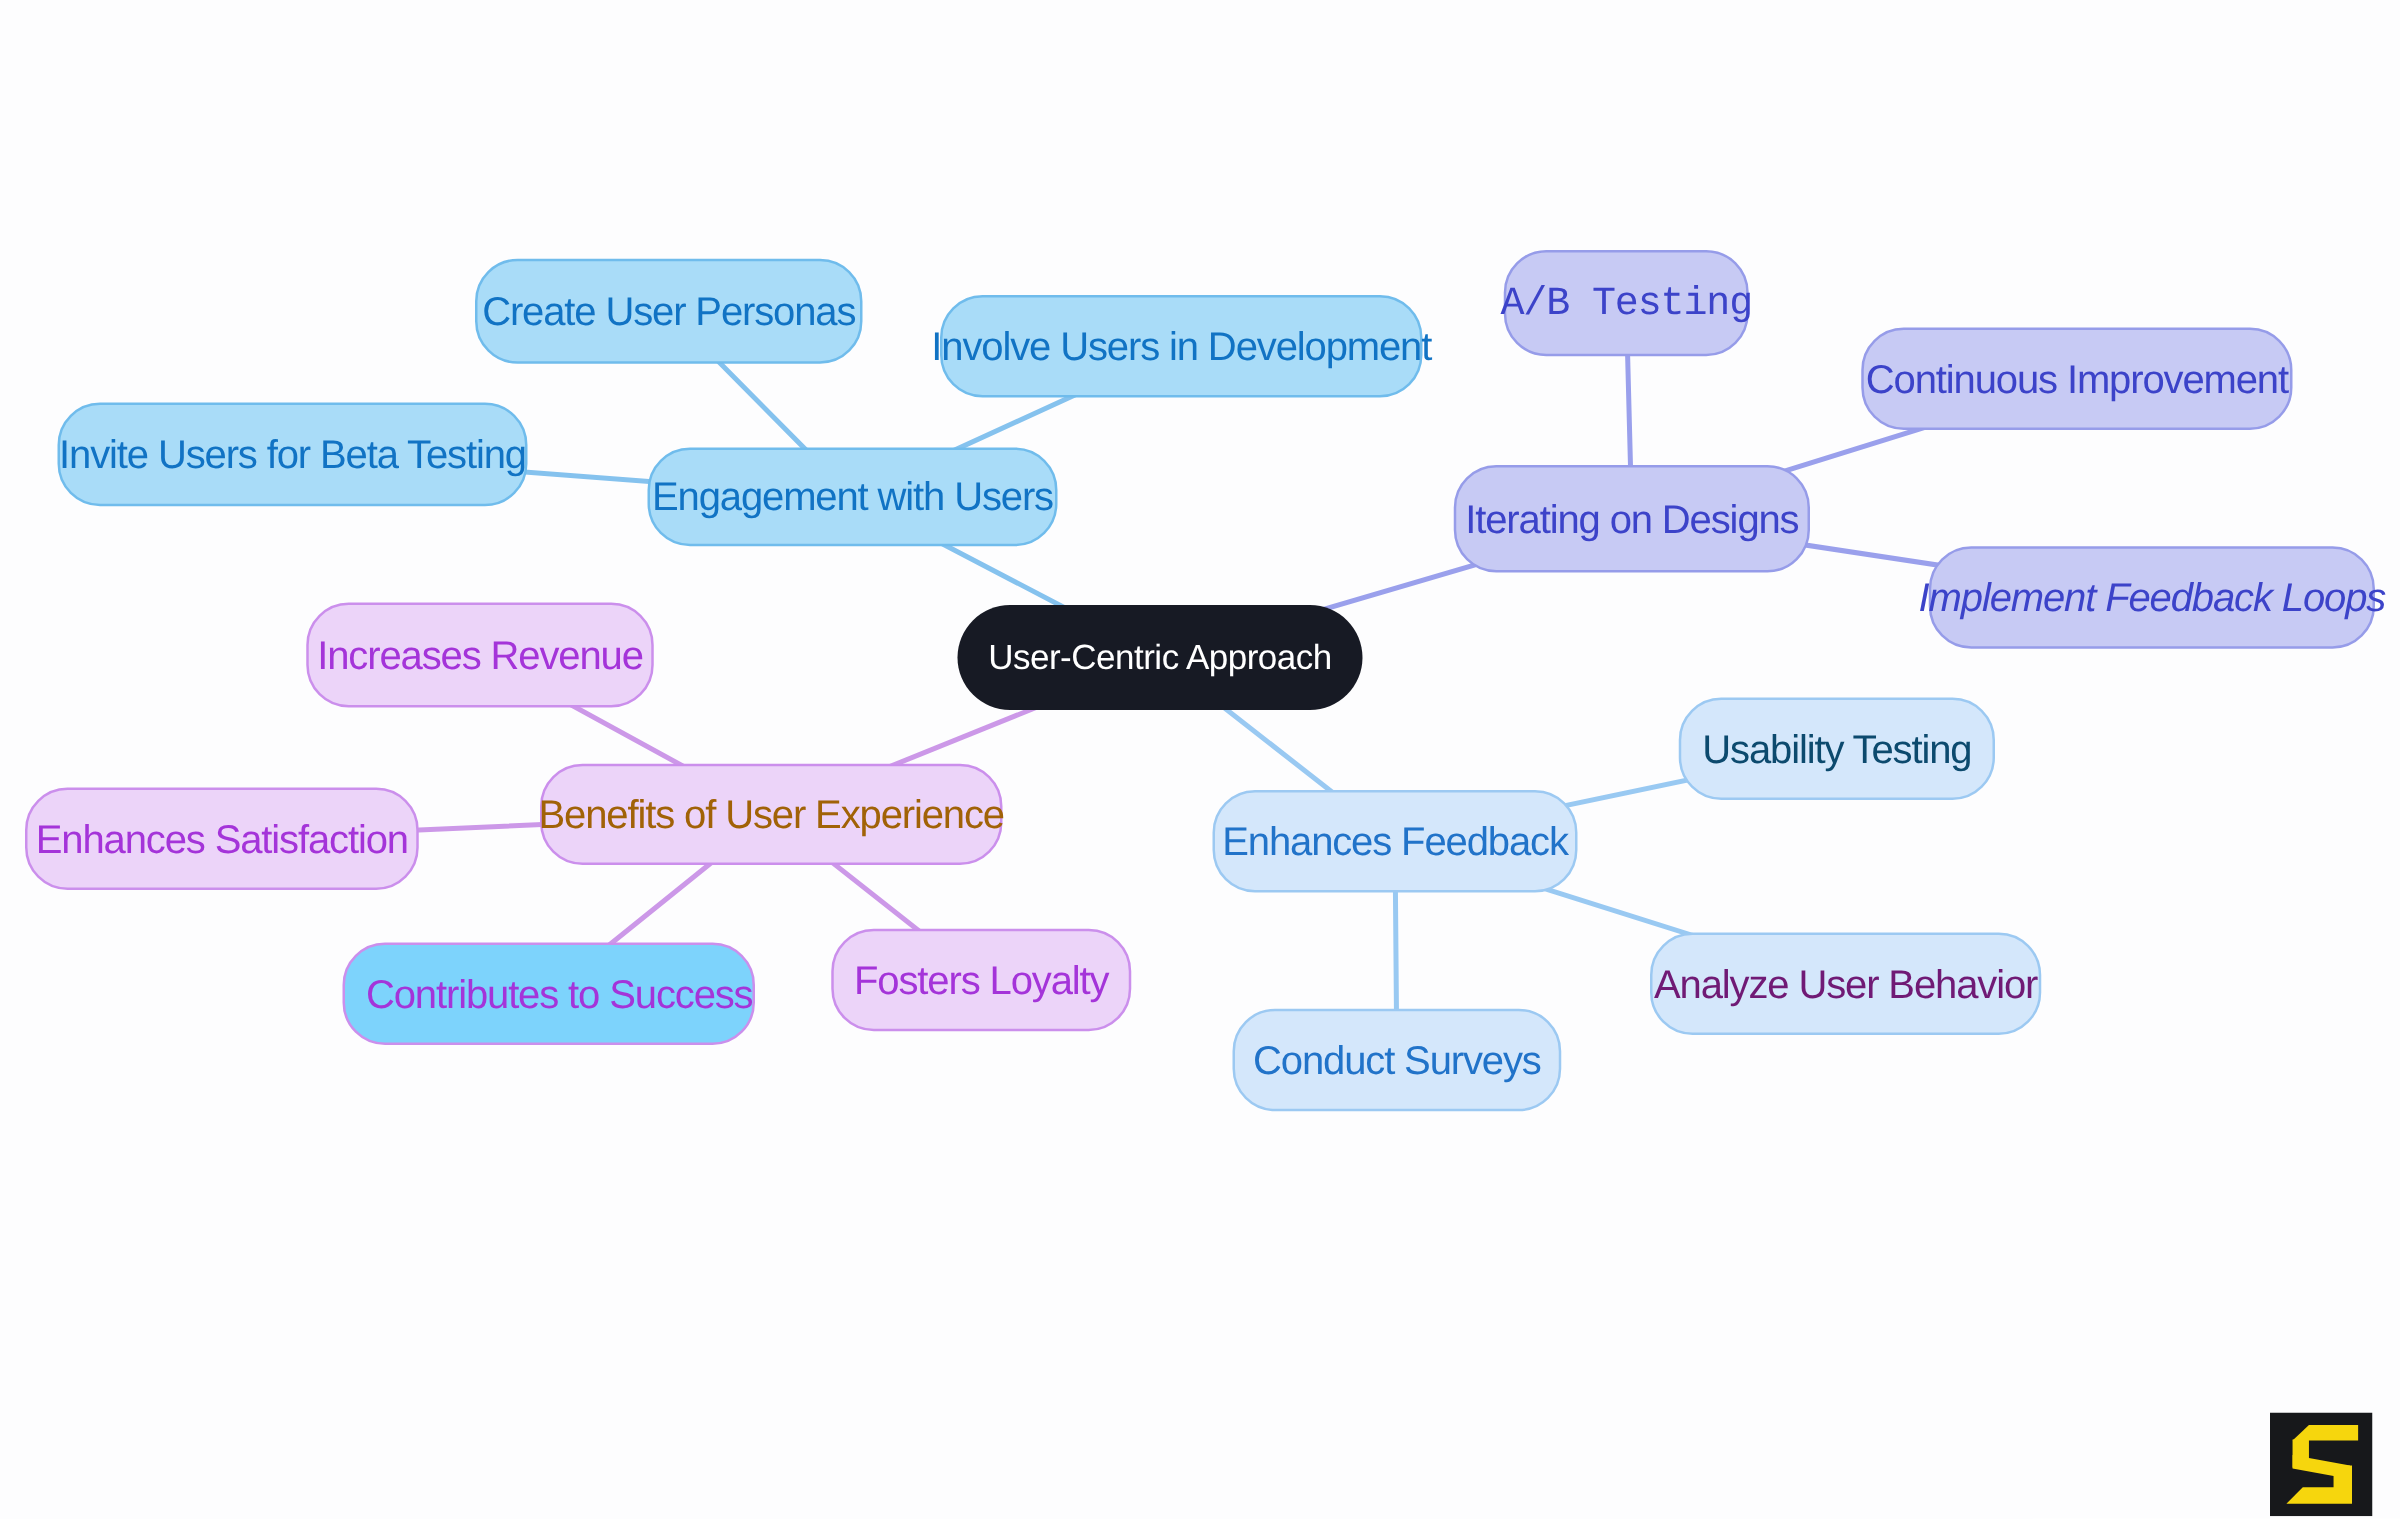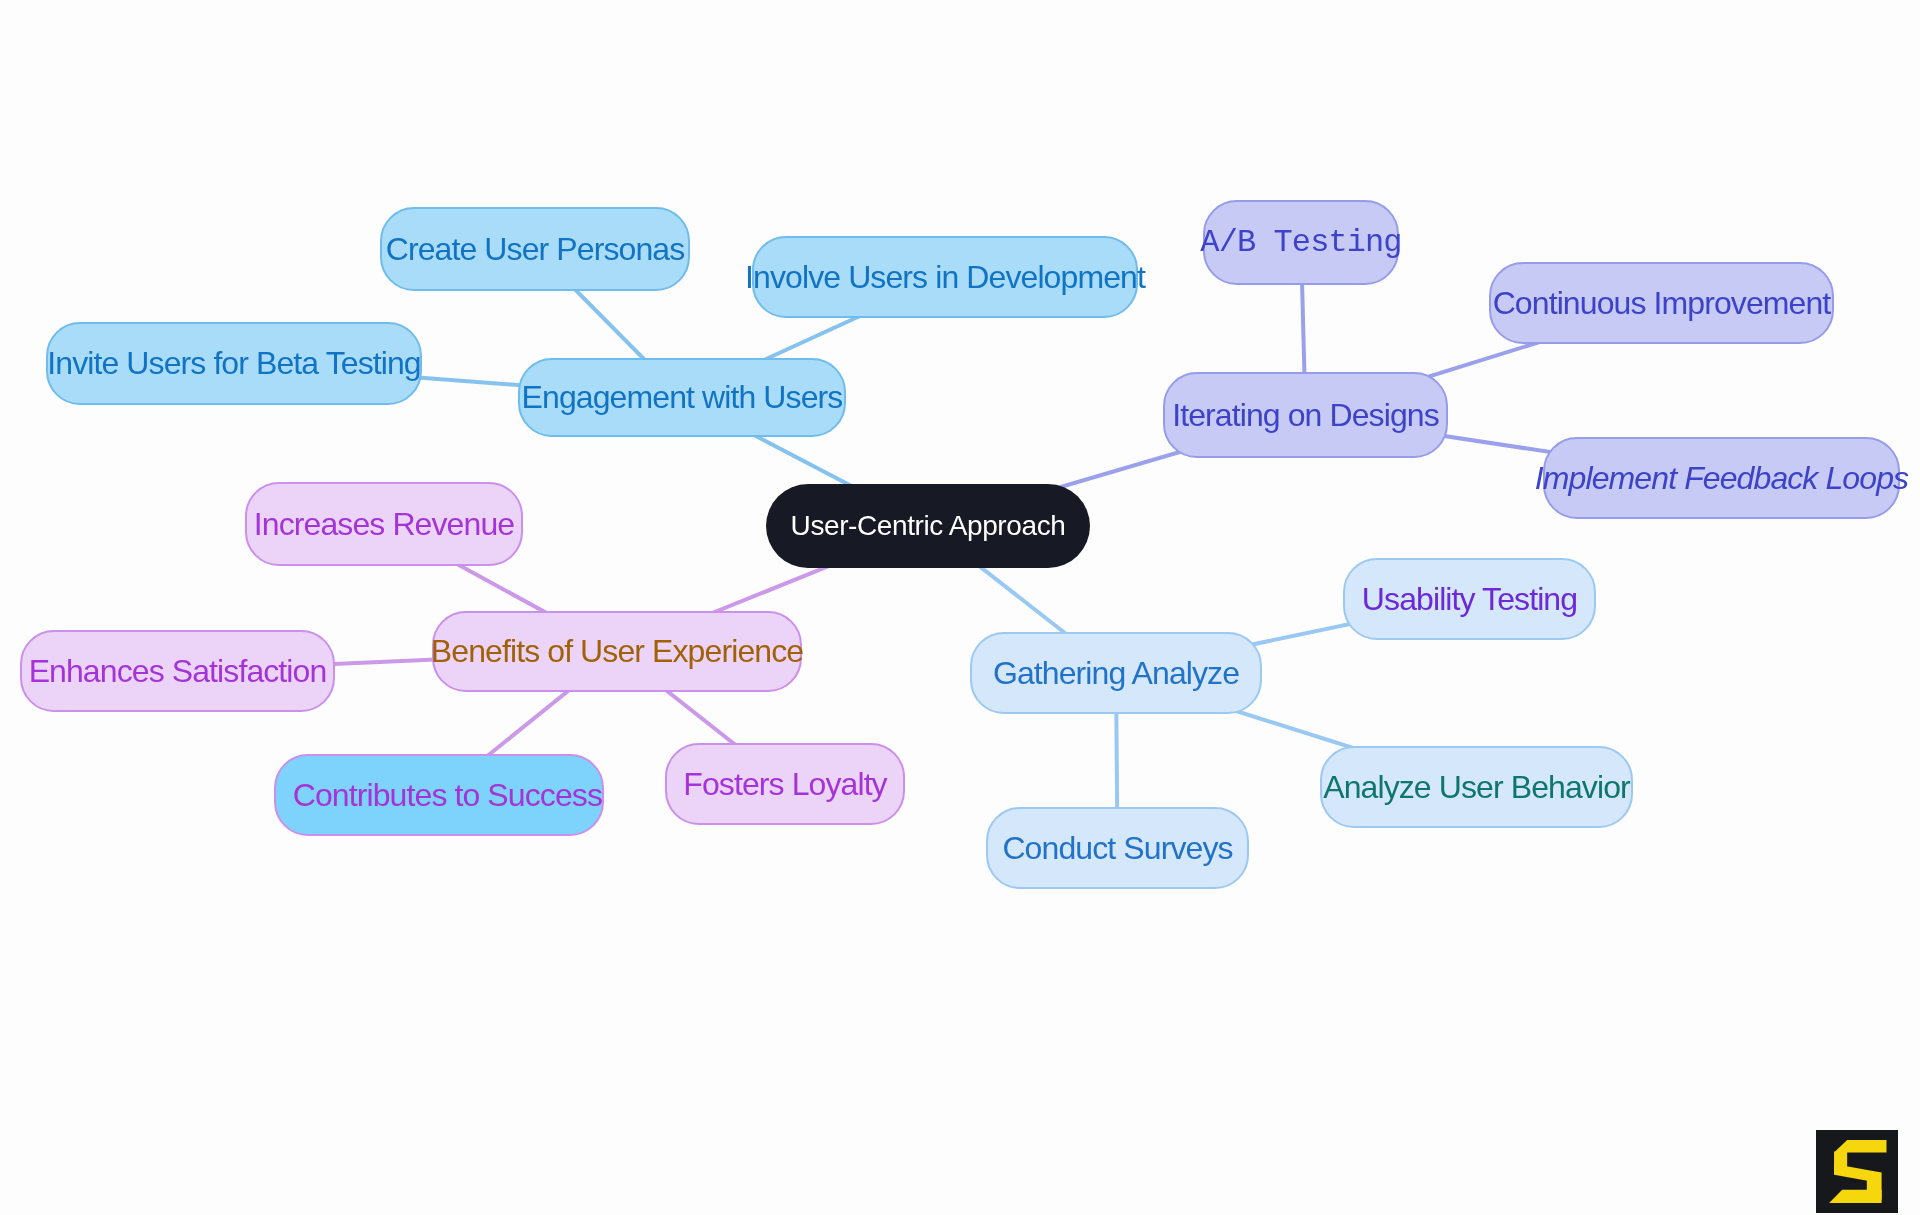--- a/index.html
+++ b/index.html
@@ -104,26 +104,26 @@
       <div class="node" style="left: 1203px; top: 200px; width: 196px; height: 85px; background: rgb(199, 202, 244); border-color: rgb(150, 156, 233); color: rgb(60, 67, 201); font-family: Liberation Mono, monospace;">
         <span>A/B Testing</span>
       </div>
       <div class="node" style="left: 1489px; top: 262px; width: 345px; height: 82px; background: rgb(199, 202, 244); border-color: rgb(150, 156, 233); color: rgb(60, 67, 201);">
         <span>Continuous Improvement</span>
       </div>
       <div class="node" style="left: 1543px; top: 437px; width: 357px; height: 82px; background: rgb(199, 202, 244); border-color: rgb(150, 156, 233); color: rgb(60, 67, 201); font-style: italic;">
         <span>Implement Feedback Loops</span>
       </div>
       <div class="node" style="left: 970px; top: 632px; width: 292px; height: 82px; background: rgb(212, 231, 251); border-color: rgb(156, 201, 242); color: rgb(33, 115, 201);">
-        <span>Gathering Analyze</span>
+        <span>Enhances Feedback</span>
       </div>
-      <div class="node" style="left: 1343px; top: 558px; width: 253px; height: 82px; background: rgb(212, 231, 251); border-color: rgb(156, 201, 242); color: #6d28d9;">
+      <div class="node" style="left: 1343px; top: 558px; width: 253px; height: 82px; background: rgb(212, 231, 251); border-color: rgb(156, 201, 242); color: #0c4a6e;">
         <span>Usability Testing</span>
       </div>
-      <div class="node" style="left: 1320px; top: 746px; width: 313px; height: 82px; background: rgb(212, 231, 251); border-color: rgb(156, 201, 242); color: #0f766e;">
+      <div class="node" style="left: 1320px; top: 746px; width: 313px; height: 82px; background: rgb(212, 231, 251); border-color: rgb(156, 201, 242); color: #701a75;">
         <span>Analyze User Behavior</span>
       </div>
       <div class="node" style="left: 986px; top: 807px; width: 263px; height: 82px; background: rgb(212, 231, 251); border-color: rgb(156, 201, 242); color: rgb(33, 115, 201);">
         <span>Conduct Surveys</span>
       </div>
       <div class="node" style="left: 432px; top: 611px; width: 370px; height: 81px; background: rgb(236, 212, 249); border-color: rgb(203, 143, 236); color: #a16207;">
         <span>Benefits of User Experience</span>
       </div>
       <div class="node" style="left: 245px; top: 482px; width: 278px; height: 84px; background: rgb(236, 212, 249); border-color: rgb(203, 143, 236); color: rgb(164, 52, 217);">
         <span>Increases Revenue</span>

